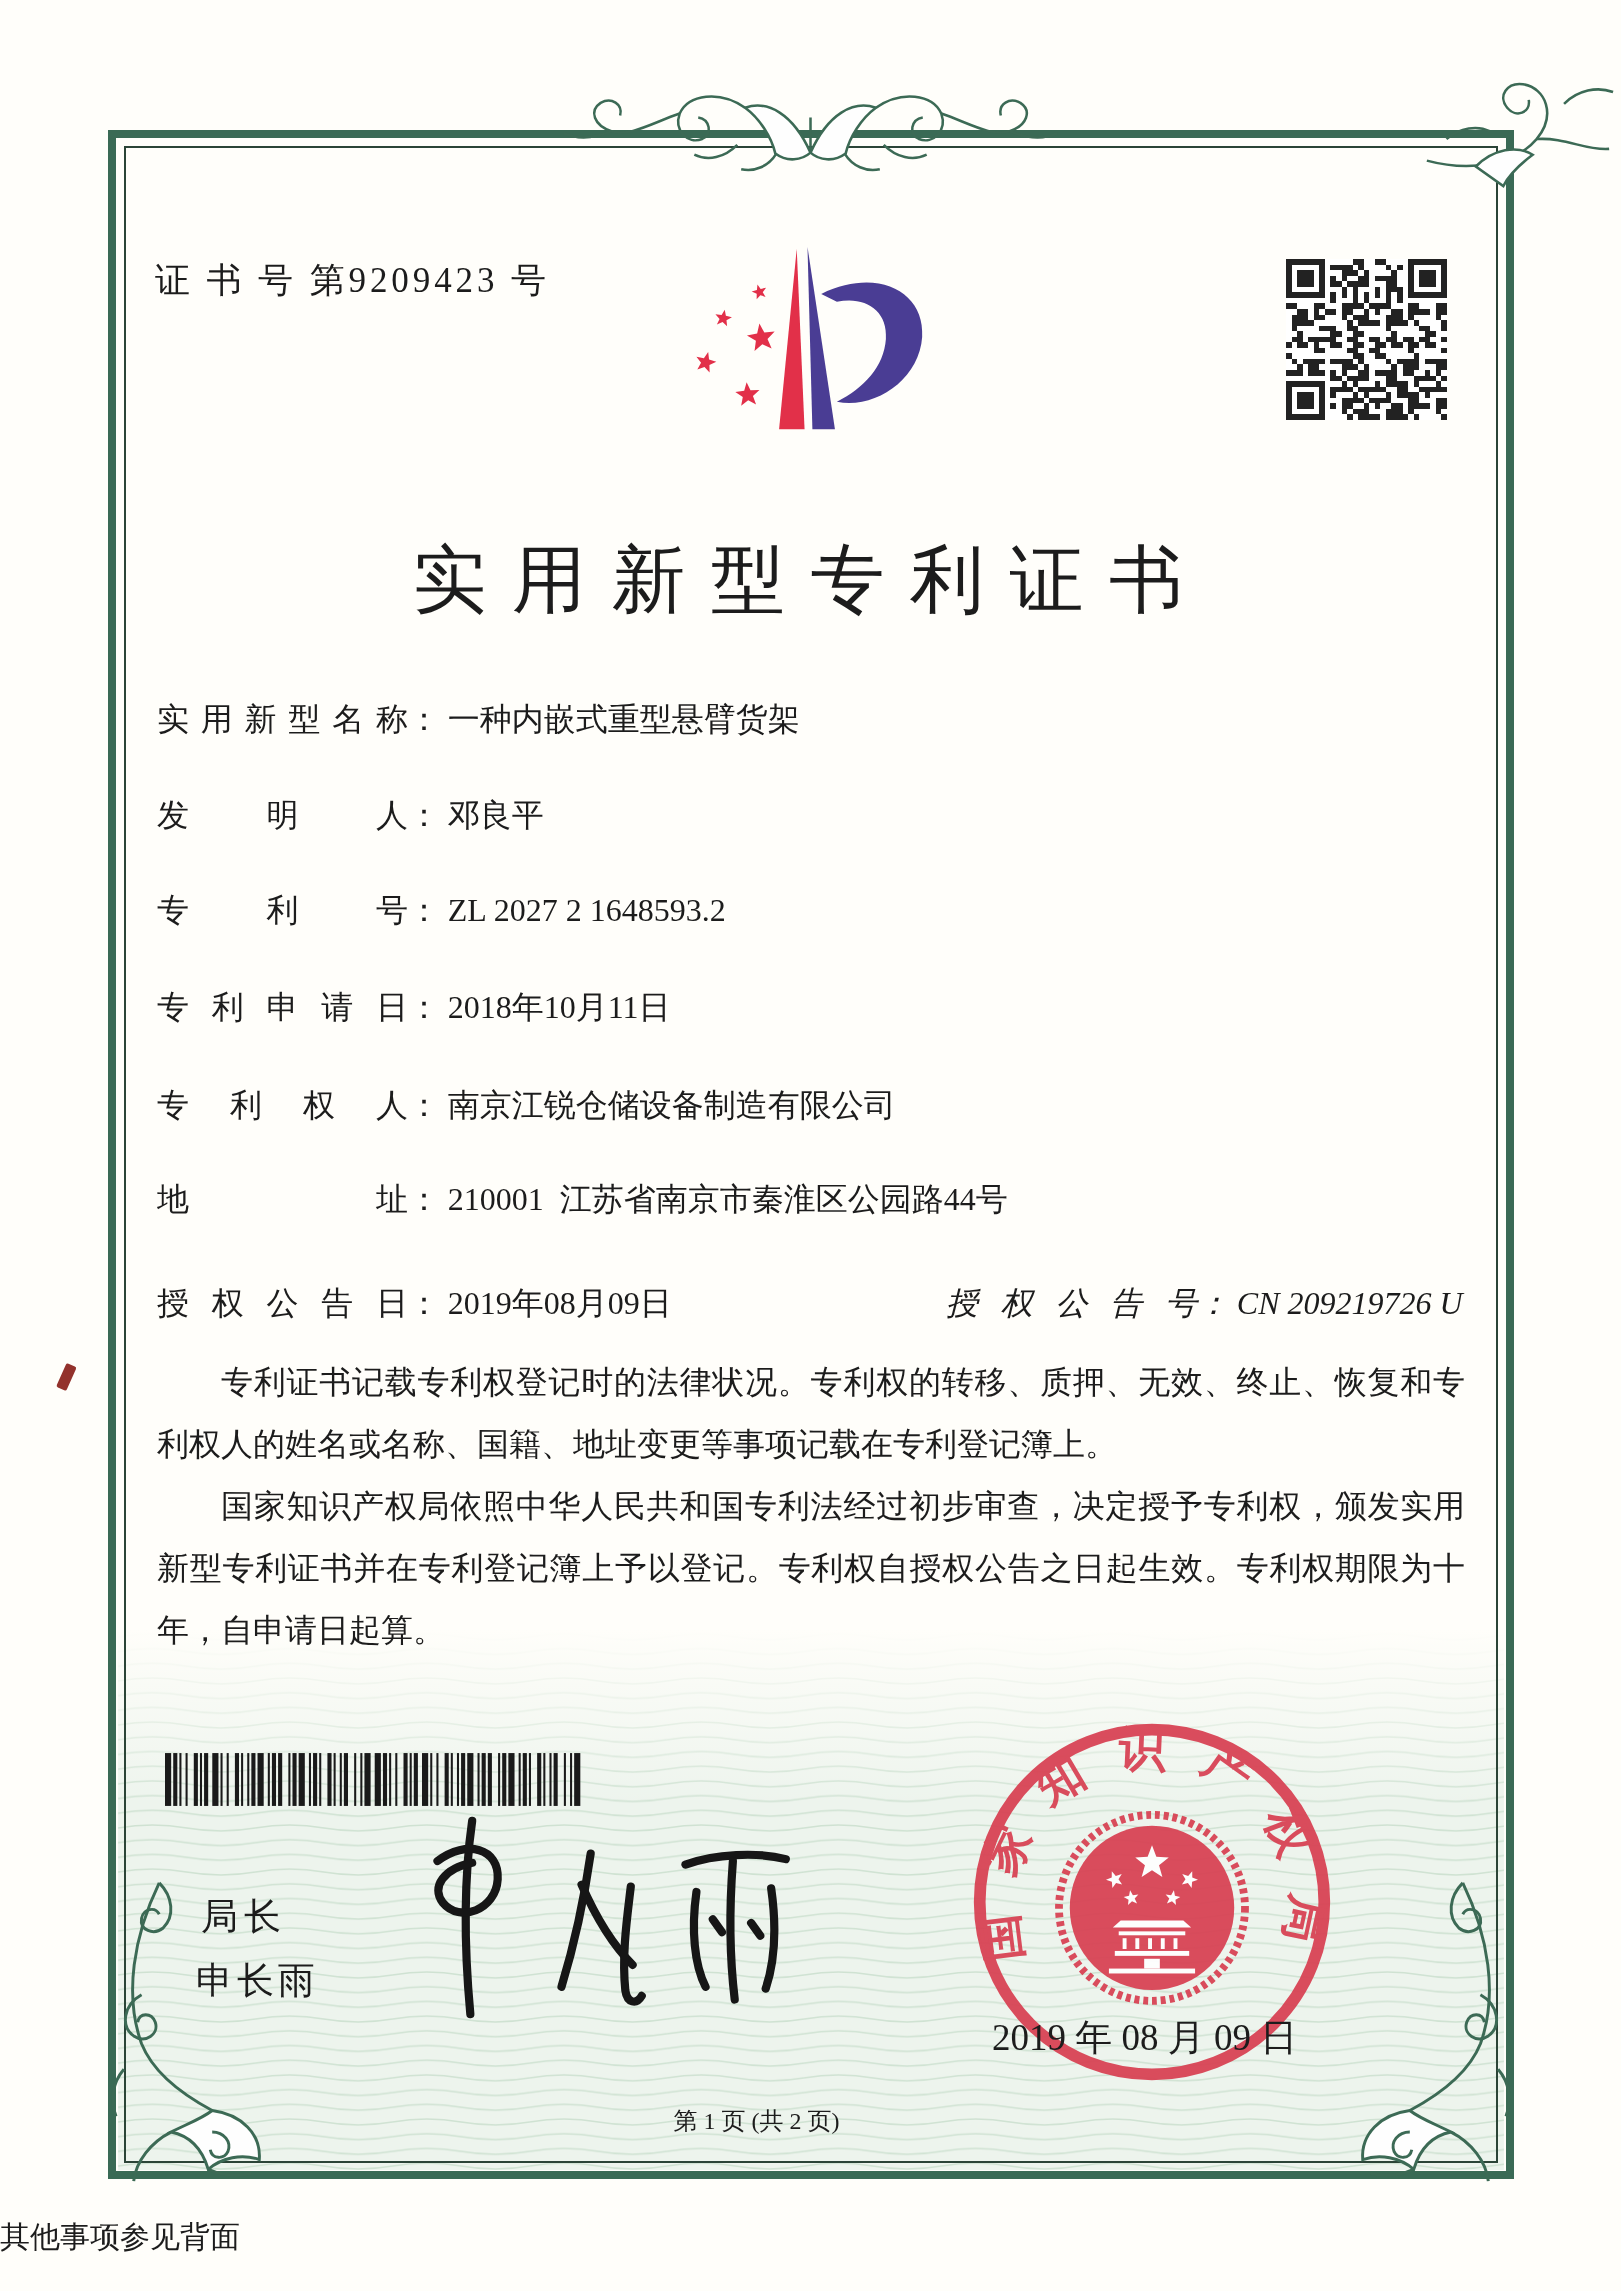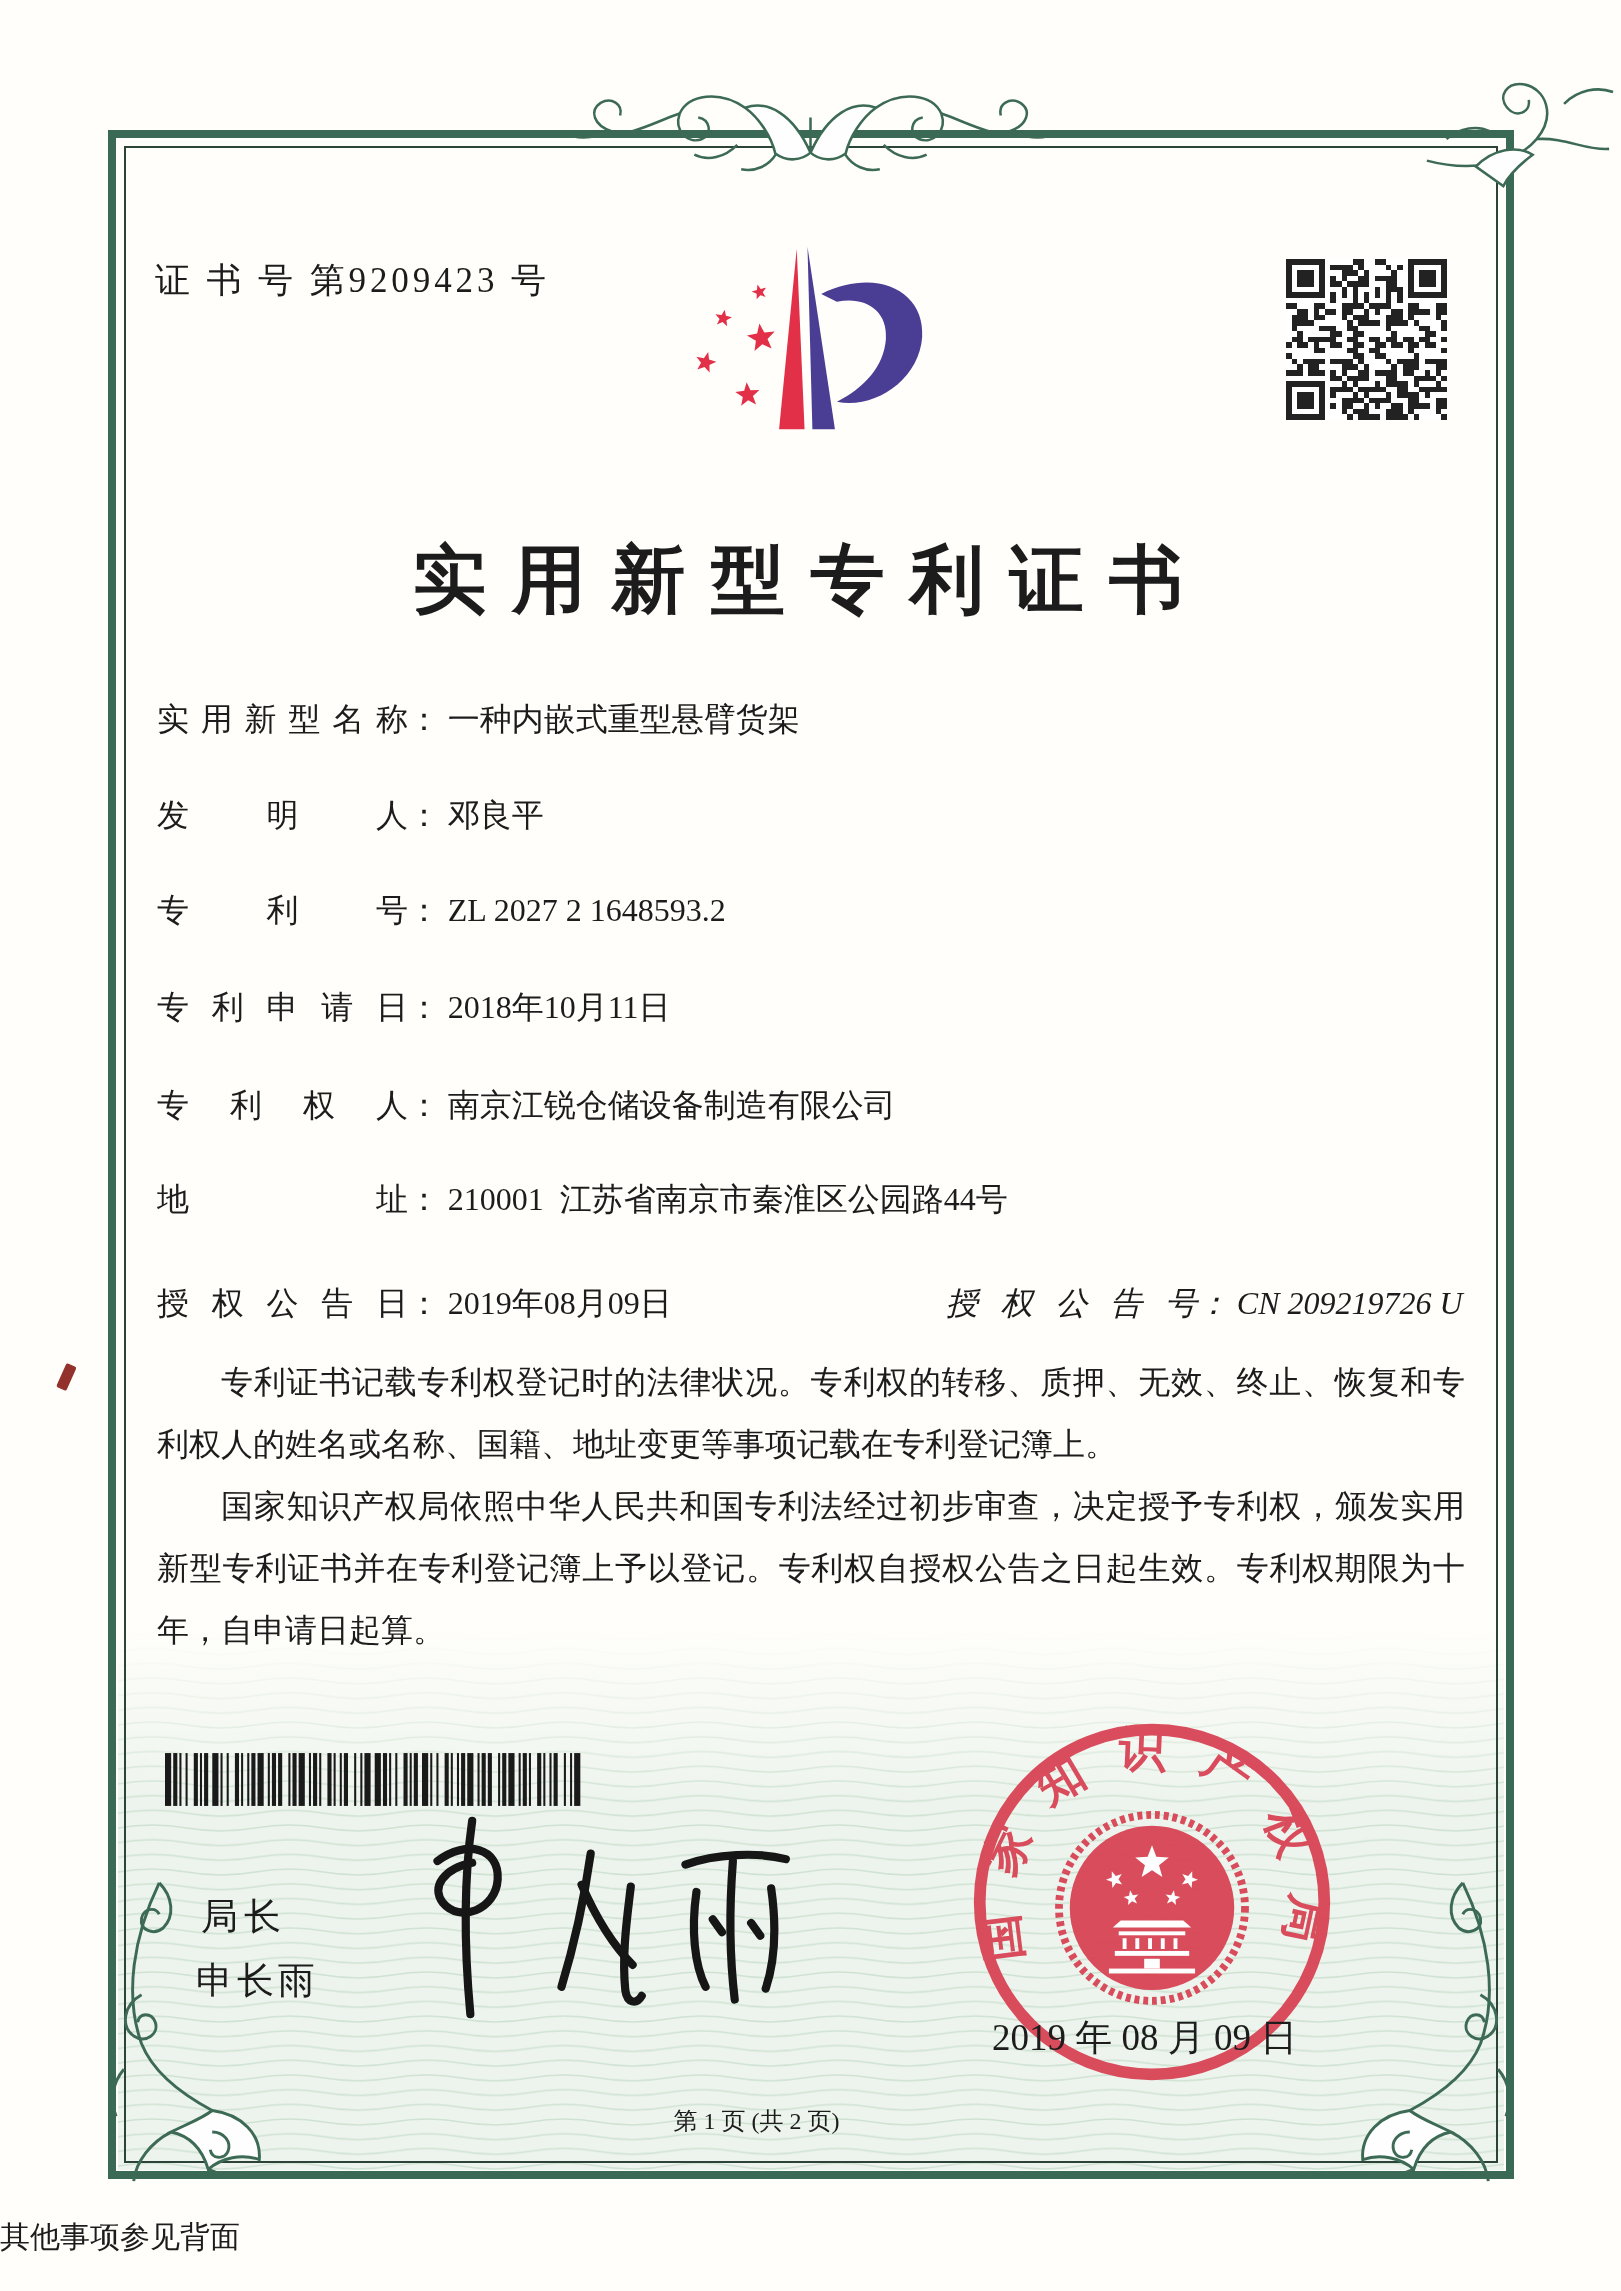--- a/index.html
+++ b/index.html
@@ -10,21 +10,21 @@
                border:8.8px solid #3a6a55;box-sizing:border-box;z-index:2;}
   .frame-inner{position:absolute;left:124px;top:146px;width:1374px;height:2017px;
                border:2px solid #2b4437;box-sizing:border-box;z-index:2;}
   
   .waves{position:absolute;left:118px;top:1629px;z-index:1;}
   .wave-fade{position:absolute;left:118px;top:1629px;width:1386px;height:176px;z-index:1;
              background:linear-gradient(#fffefa 0%,rgba(255,254,250,0) 100%);}
   .cert-no{position:absolute;left:155px;top:257px;font-size:35px;letter-spacing:3.9px;
            white-space:pre;z-index:4;}
   .title{position:absolute;left:0;top:531px;width:1621px;text-align:center;font-size:74px;
-         font-weight:bold;letter-spacing:25.5px;z-index:4;}
+         font-weight:normal;letter-spacing:25.5px;z-index:4;}
   .frow{position:absolute;left:157px;font-size:32px;z-index:4;white-space:nowrap;}
   .flabel{display:inline-block;width:251px;text-align:justify;text-align-last:justify;
           vertical-align:bottom;}
   .fcolon{display:inline-block;}
   .fval{margin-left:7.8px;white-space:pre;}
   .grant-right{position:absolute;left:789px;top:0;font-style:italic;}
   .paras{position:absolute;left:157px;top:1351px;width:1308px;font-size:32px;line-height:62px;
          text-align:justify;z-index:4;}
   .paras p{margin:0;text-indent:2em;}
   .sig-title{position:absolute;left:201px;top:1892px;font-size:37px;letter-spacing:5.9px;z-index:4;}

